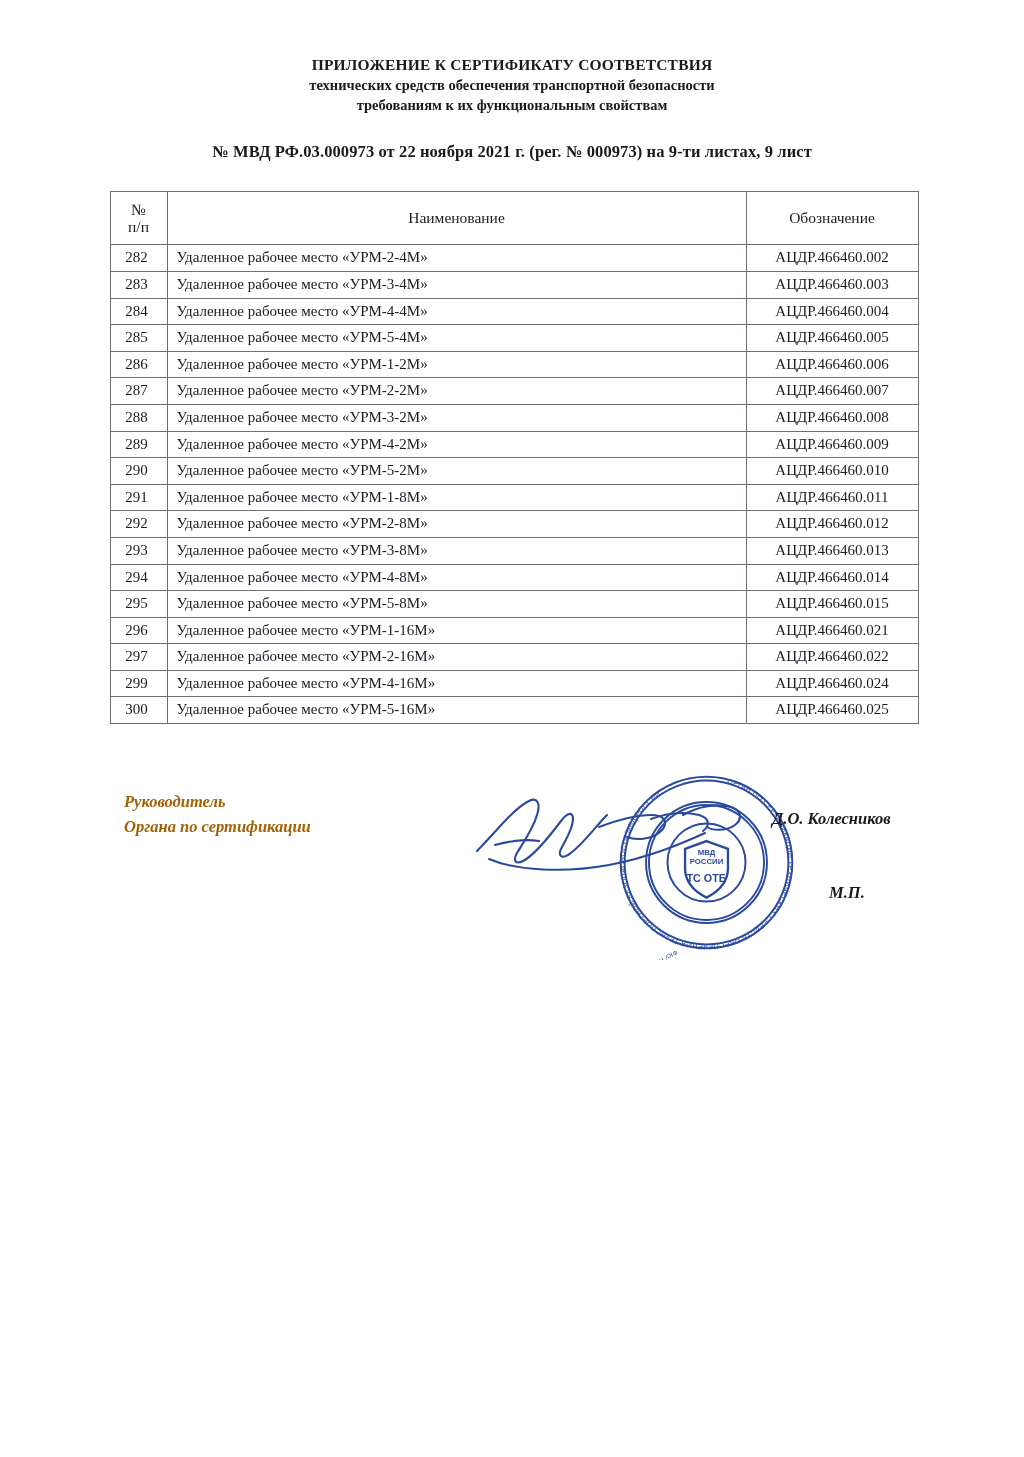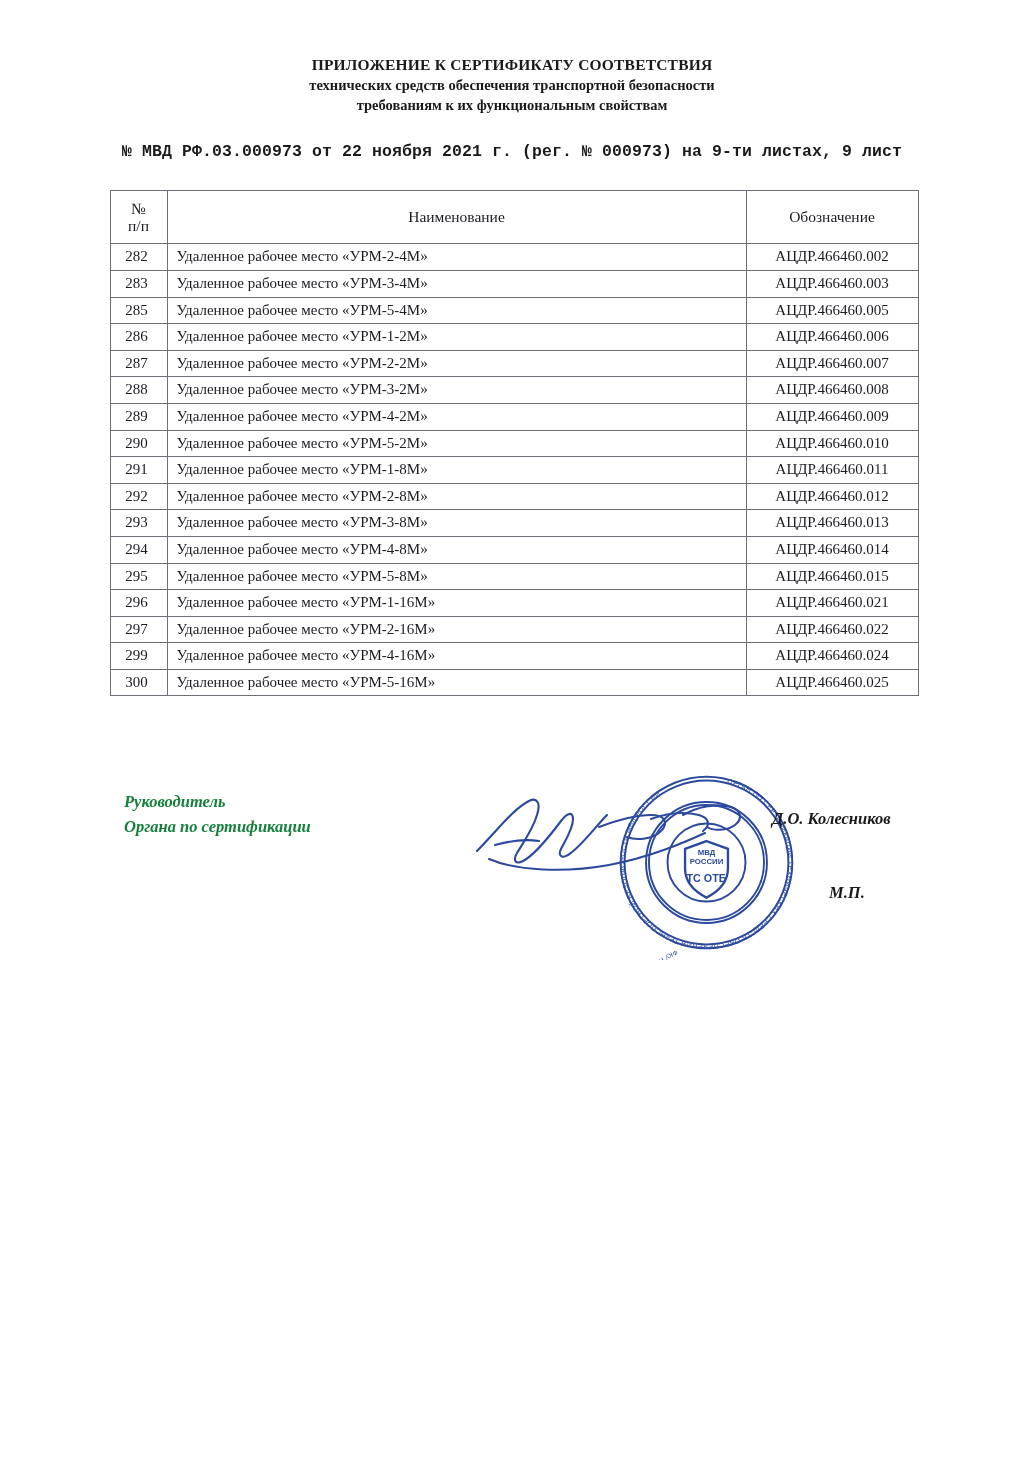--- a/index.html
+++ b/index.html
@@ -37,21 +37,20 @@
     font-size: 14.5px;
     font-weight: bold;
   }
 
   .cert-number {
     margin-top: 27px;
     text-align: center;
     font-size: 16.5px;
     font-weight: bold;
     letter-spacing: 0.1px;
-    font-family: Liberation Mono, monospace;
   }
 
   
   .table-wrap {
     margin: 29px auto 0 auto;
     width: 805px;
   }
   table.reg {
     border-collapse: collapse;
     width: 100%;
@@ -99,21 +98,21 @@
     top: 790px;
     width: 830px;
     height: 180px;
   }
   .sign-role {
     font-family: "Liberation Serif", serif;
     font-style: italic;
     font-weight: bold;
     font-size: 16.5px;
     line-height: 1.5;
-    color: #15803d;
+    color: #a16207;
     width: 300px;
   }
   .sign-name {
     position: absolute;
     left: 648px;
     top: 19px;
     font-style: italic;
     font-weight: bold;
     font-size: 16.5px;
     white-space: nowrap;
@@ -177,20 +176,25 @@
             <td class="col-num">282</td>
             <td class="col-name">Удаленное рабочее место «УРМ-2-4М»</td>
             <td class="col-desig">АЦДР.466460.002</td>
           </tr>
           <tr>
             <td class="col-num">283</td>
             <td class="col-name">Удаленное рабочее место «УРМ-3-4М»</td>
             <td class="col-desig">АЦДР.466460.003</td>
           </tr>
           <tr>
+            <td class="col-num">284</td>
+            <td class="col-name">Удаленное рабочее место «УРМ-4-4М»</td>
+            <td class="col-desig">АЦДР.466460.004</td>
+          </tr>
+          <tr>
             <td class="col-num">285</td>
             <td class="col-name">Удаленное рабочее место «УРМ-5-4М»</td>
             <td class="col-desig">АЦДР.466460.005</td>
           </tr>
           <tr>
             <td class="col-num">286</td>
             <td class="col-name">Удаленное рабочее место «УРМ-1-2М»</td>
             <td class="col-desig">АЦДР.466460.006</td>
           </tr>
           <tr>

